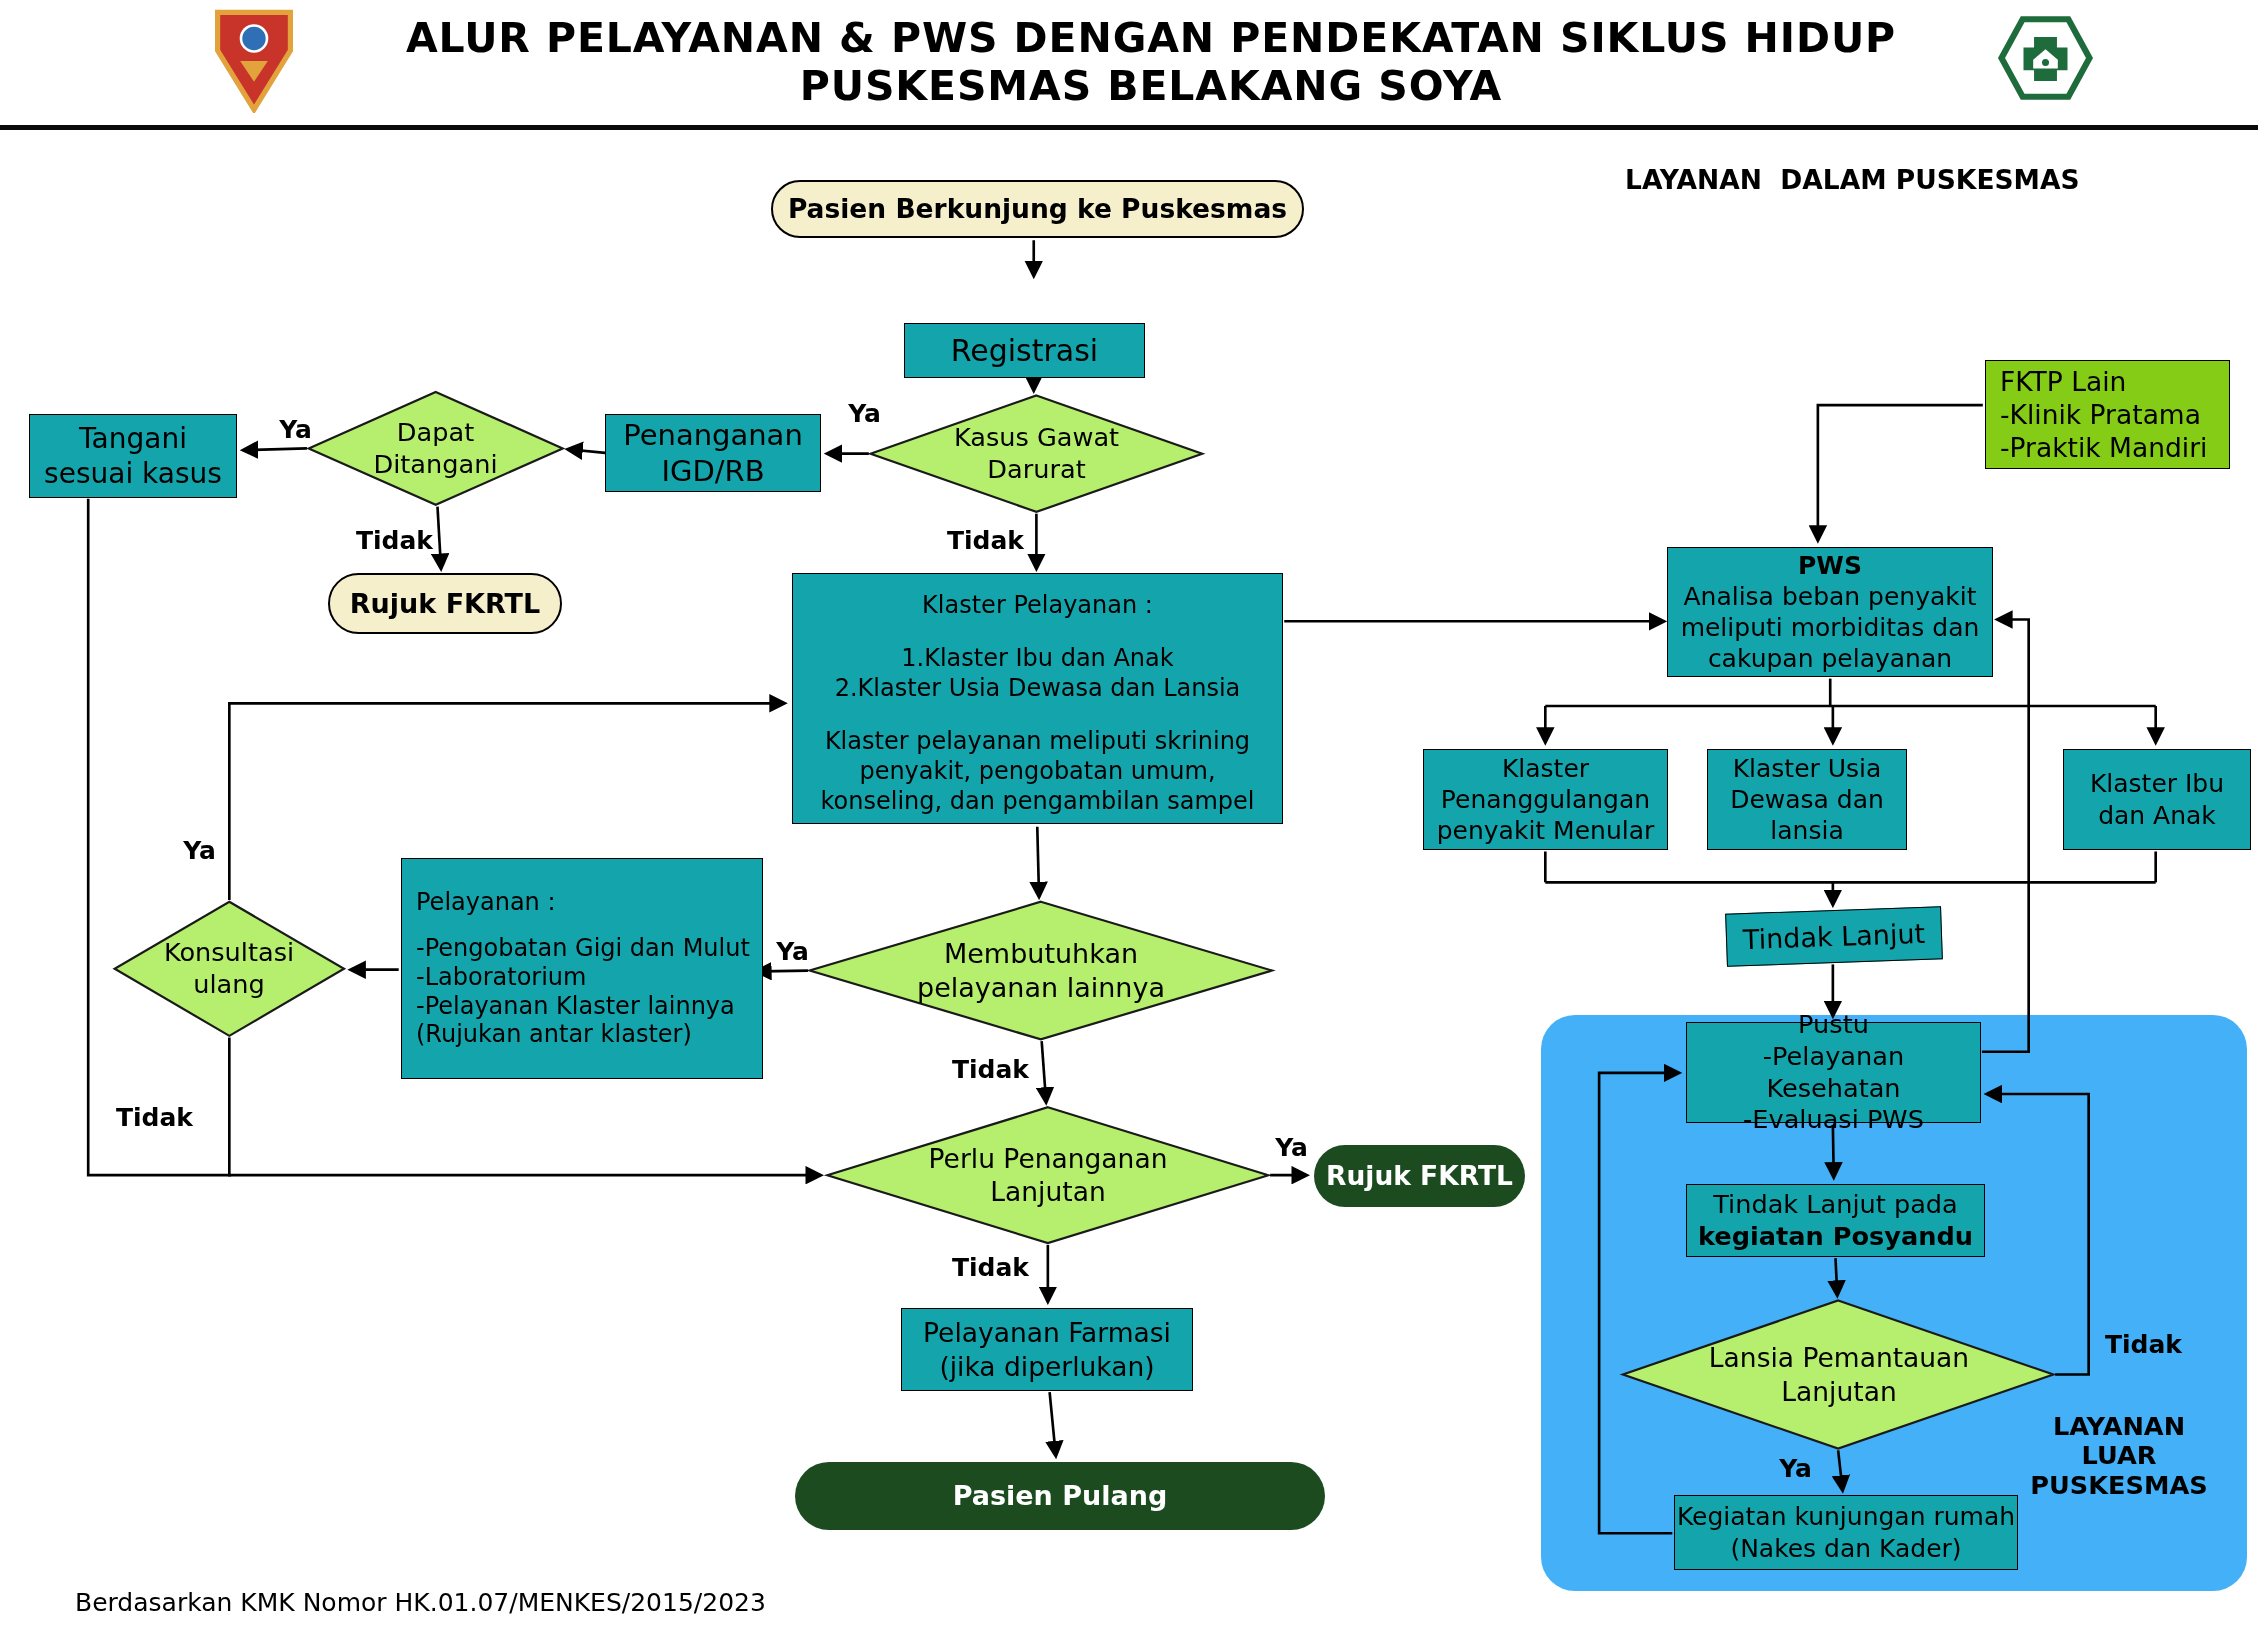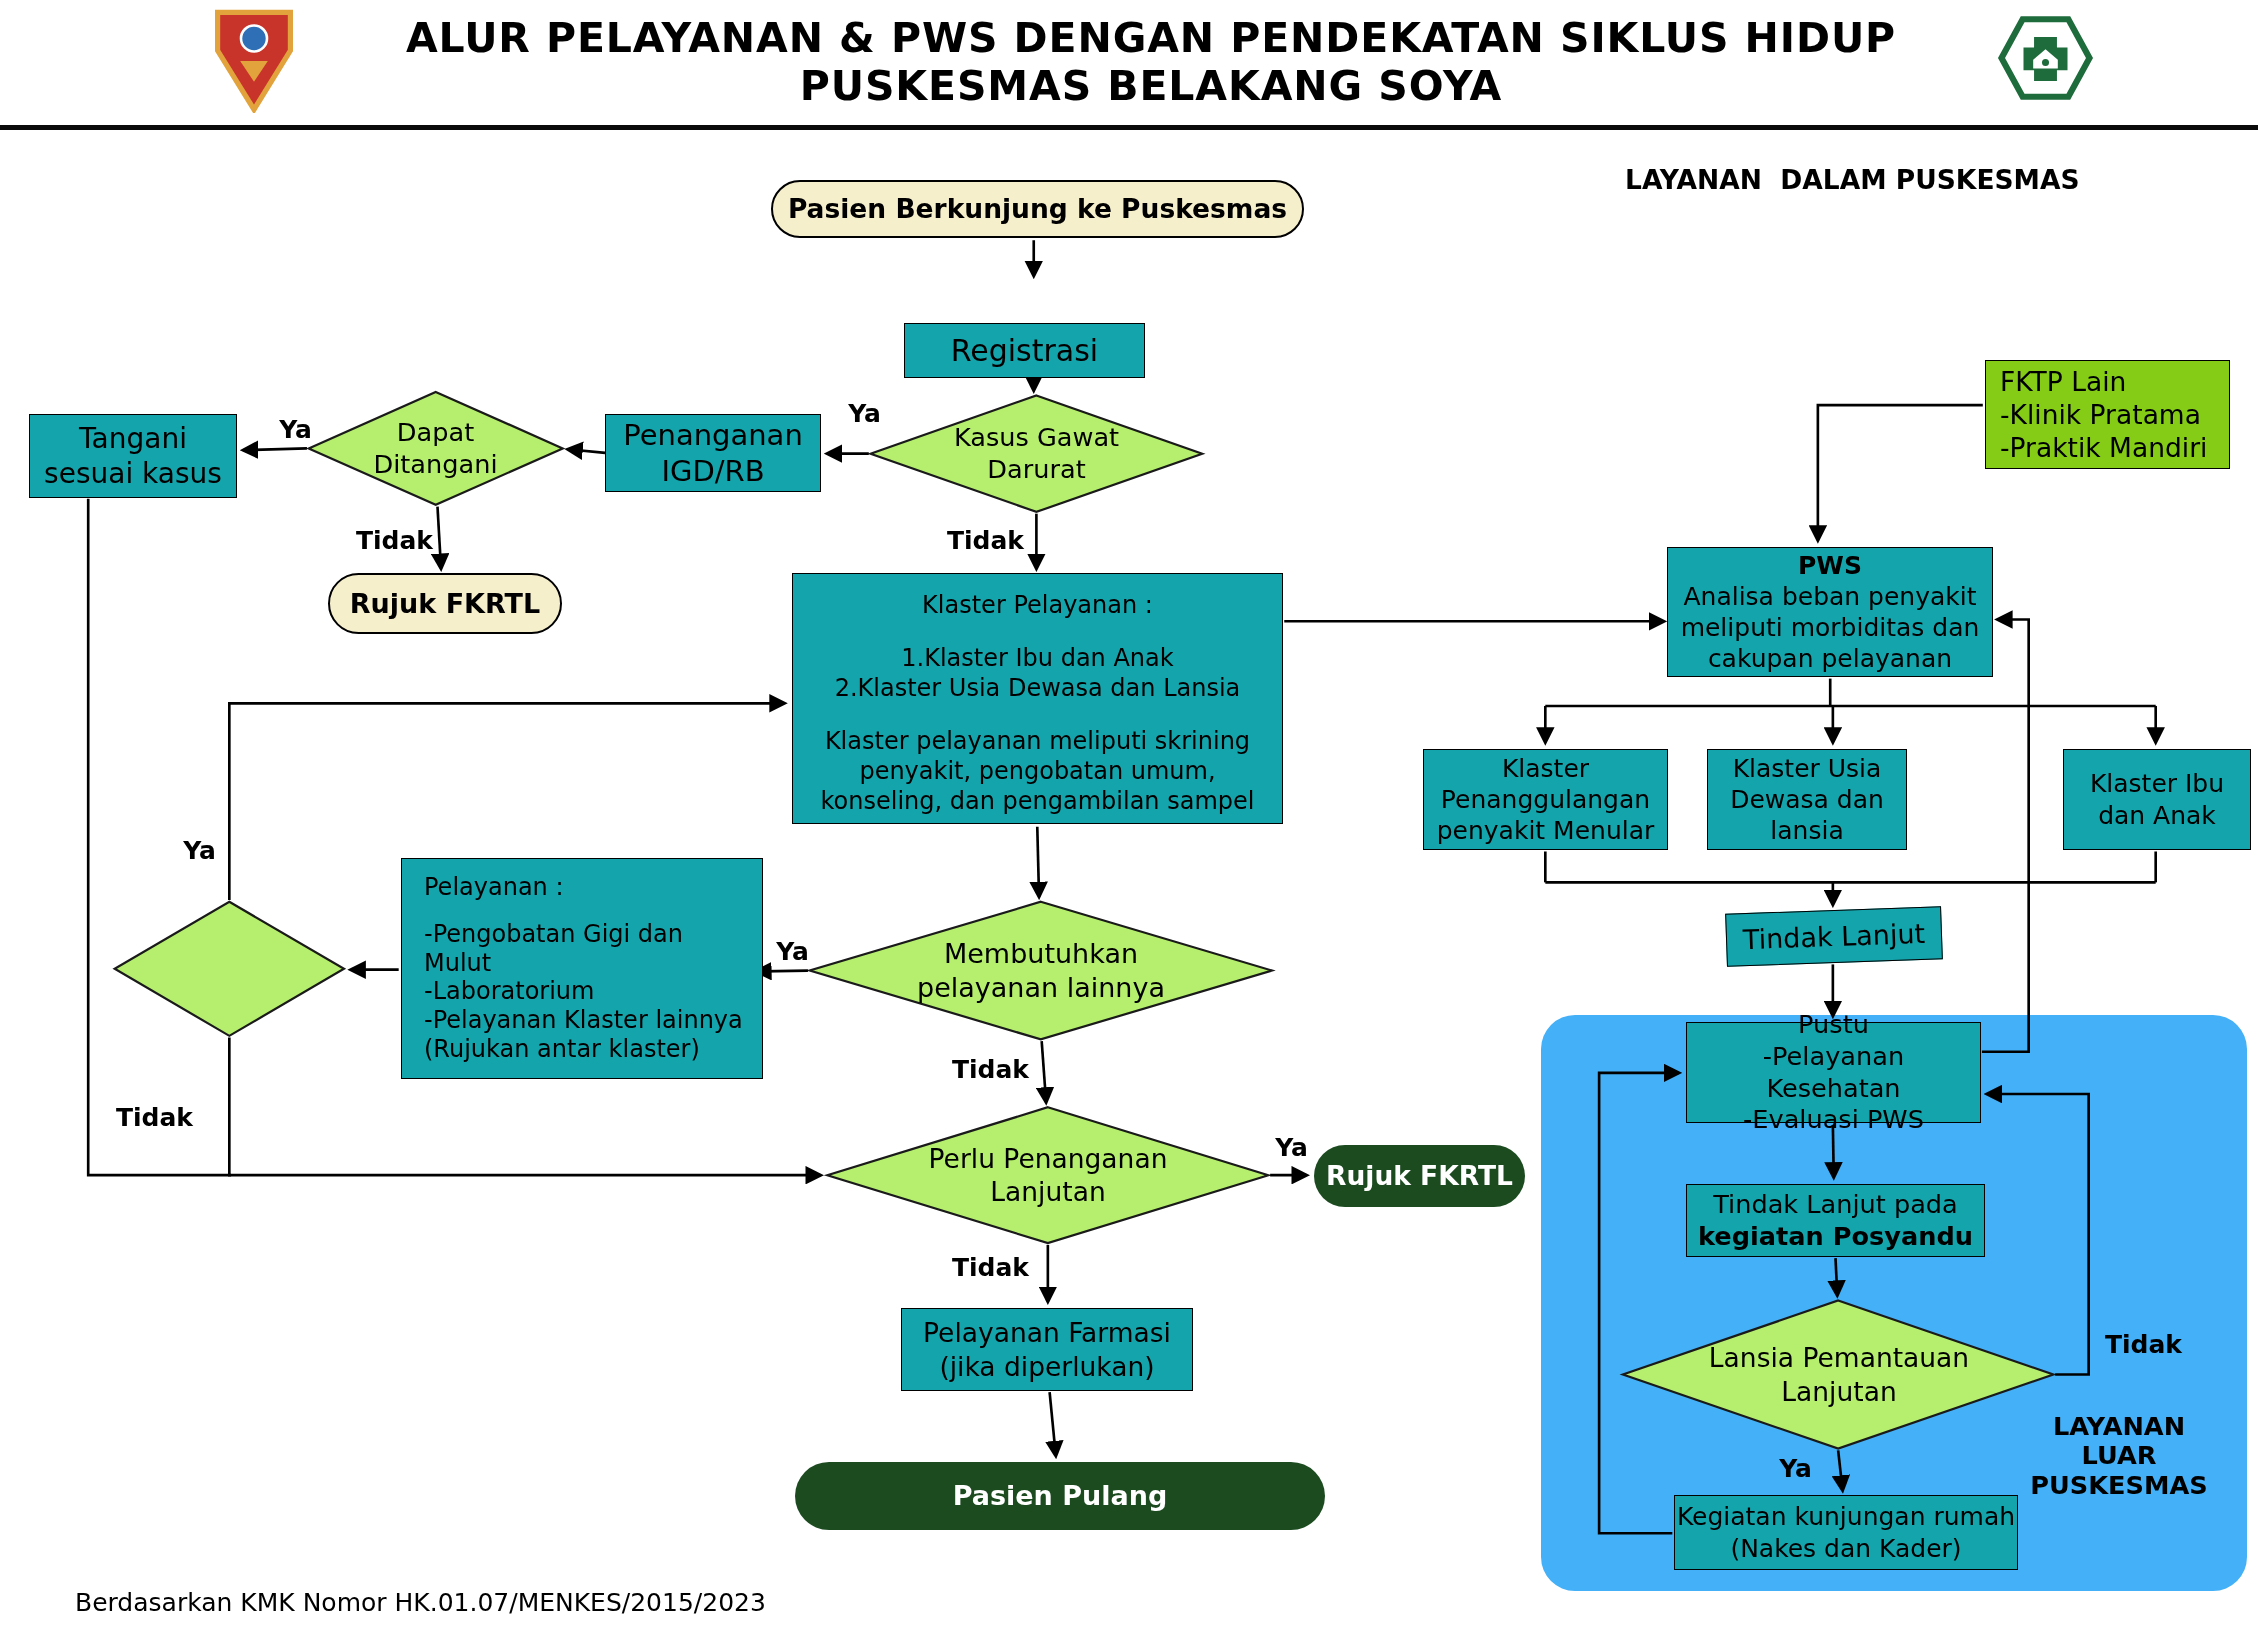--- a/index.html
+++ b/index.html
@@ -24,21 +24,21 @@
                background:#43B0F7;border-radius:34px;z-index:1;}
   .wires{position:absolute;left:0;top:0;z-index:2;}
   
   .node{position:absolute;box-sizing:border-box;display:flex;flex-direction:column;
         align-items:center;justify-content:center;text-align:center;
         padding:5.3px;line-height:1.25;z-index:3;}
   .teal{background:#14A5AC;border:1.8px solid #000;}
   .cream{background:#F6EFCC;border:2.6px solid #000;border-radius:881px;font-weight:bold;}
   .gray{background:#84cc16;border:1.8px solid #000;align-items:flex-start;text-align:left;padding-left:14px;}
   .darkpill{background:#1C4B20;color:#fff;border-radius:881px;font-weight:bold;border:none;}
-  .leftalign{align-items:flex-start;text-align:left;padding-left:22px;}
+  .leftalign{align-items:flex-start;text-align:left;padding-left:14px;}
   .dtext{position:absolute;display:flex;align-items:center;justify-content:center;
          text-align:center;line-height:1.25;z-index:4;}
   .elabel{position:absolute;font-weight:bold;font-size:25px;text-align:center;z-index:5;}
   .blk{display:block;}
   .mb{margin-bottom:23px;margin-top:8px;}
   .mt{margin-top:23px;}
   .mb-s{margin-bottom:17.6px;}
   .bold{font-weight:bold;}
 </style>
 </head>
@@ -208,20 +208,21 @@
     <span class="blk">Pelayanan Farmasi</span>
     <span class="blk">(jika diperlukan)</span>
   </div>
 
   <div class="node darkpill" style="left:795px;top:1462px;width:530px;height:68px;font-size:27px;">
     <span>Pasien Pulang</span>
   </div>
 
   <div class="dtext" style="left:922px;top:406px;width:229px;height:95px;font-size:25.6px;">Kasus Gawat Darurat</div>
   <div class="dtext" style="left:356px;top:401px;width:159px;height:95px;font-size:25.6px;">Dapat Ditangani</div>
+  <div class="dtext" style="left:141px;top:918px;width:176px;height:102px;font-size:25.6px;">Konsultasi ulang</div>
   <div class="dtext" style="left:891px;top:918px;width:300px;height:106px;font-size:27px;">Membutuhkan pelayanan lainnya</div>
   <div class="dtext" style="left:898px;top:1122px;width:300px;height:106px;font-size:26.5px;">Perlu Penanganan Lanjutan</div>
   <div class="dtext" style="left:1689px;top:1320px;width:300px;height:109px;font-size:26.5px;">Lansia Pemantauan Lanjutan</div>
 
   <div class="elabel" style="left:829px;top:399px;width:71px;">Ya</div>
   <div class="elabel" style="left:260px;top:415px;width:71px;">Ya</div>
   <div class="elabel" style="left:346px;top:526px;width:97px;">Tidak</div>
   <div class="elabel" style="left:937px;top:526px;width:97px;">Tidak</div>
   <div class="elabel" style="left:757px;top:937px;width:71px;">Ya</div>
   <div class="elabel" style="left:942px;top:1055px;width:97px;">Tidak</div>

